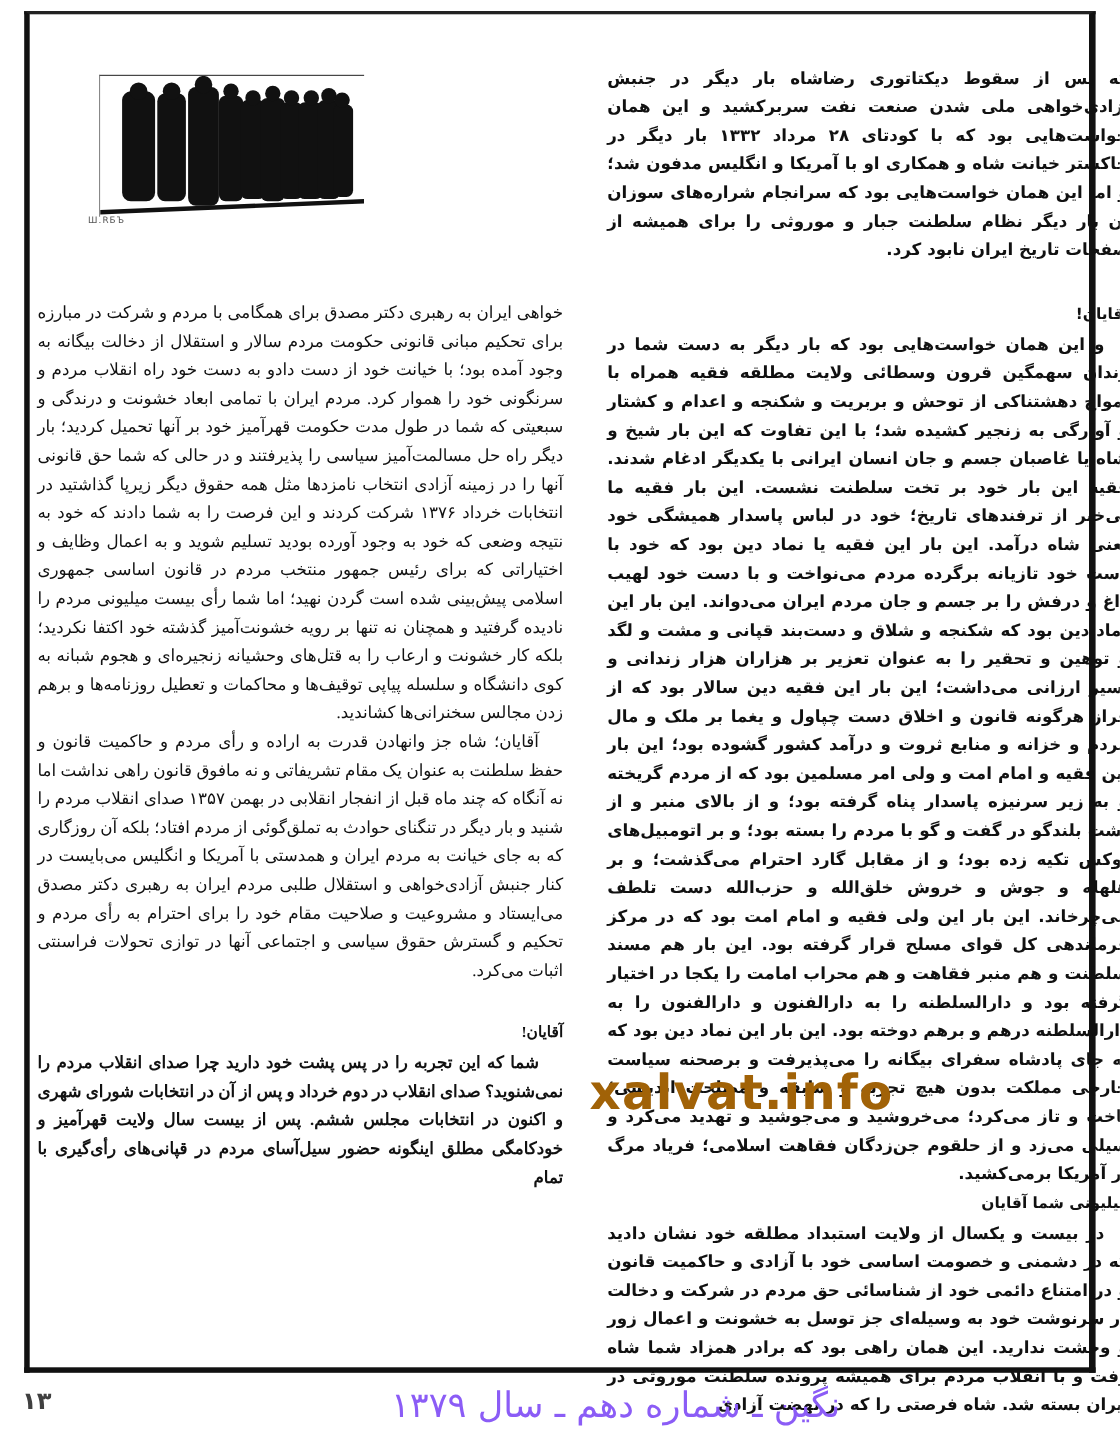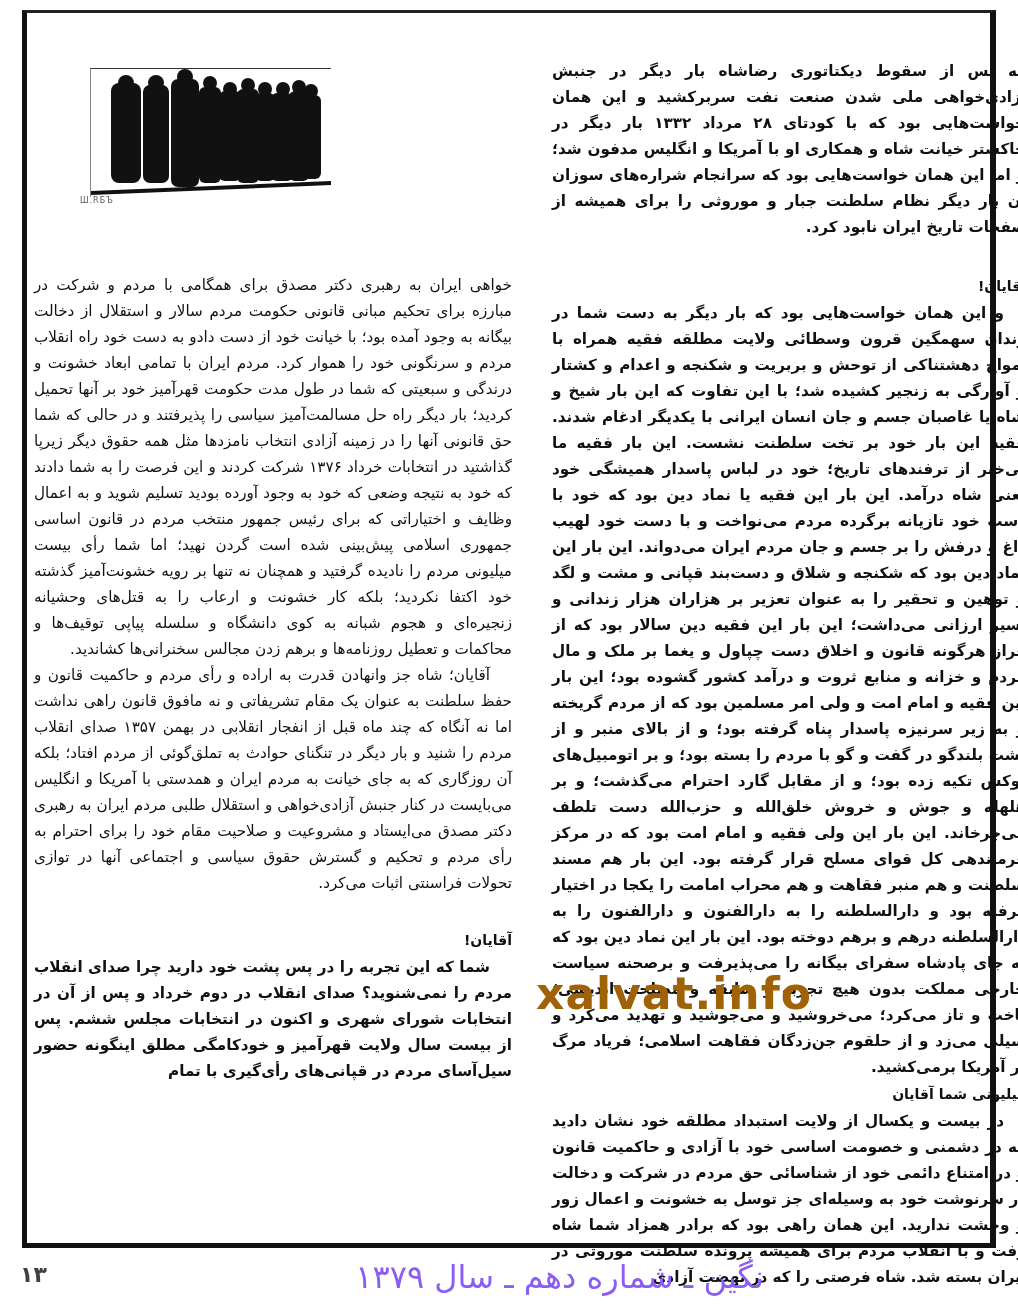--- a/index.html
+++ b/index.html
@@ -56,21 +56,21 @@
 <div class="photo-caption">Ш.RБЪ</div>
 
 <div class="col col-right" style="top:58px;">
   <p class="p bold" style="margin-bottom:32px;">که پس از سقوط دیکتاتوری رضاشاه بار دیگر در جنبش آزادی‌خواهی ملی شدن صنعت نفت سربرکشید و این همان خواست‌هایی بود که با کودتای ۲۸ مرداد ۱۳۳۲ بار دیگر در خاکستر خیانت شاه و همکاری او با آمریکا و انگلیس مدفون شد؛ و اما این همان خواست‌هایی بود که سرانجام شراره‌های سوزان آن بار دیگر نظام سلطنت جبار و موروثی را برای همیشه از صفحات تاریخ ایران نابود کرد.</p>
   <h2 class="heading">آقایان!</h2>
   <p class="p bold indent">و این همان خواست‌هایی بود که بار دیگر به دست شما در زندان سهمگین قرون وسطائی ولایت مطلقه فقیه همراه با امواج دهشتناکی از توحش و بربریت و شکنجه و اعدام و کشتار و آوارگی به زنجیر کشیده شد؛ با این تفاوت که این بار شیخ و شاه یا غاصبان جسم و جان انسان ایرانی با یکدیگر ادغام شدند. فقیه این بار خود بر تخت سلطنت نشست. این بار فقیه ما بی‌خبر از ترفندهای تاریخ؛ خود در لباس پاسدار همیشگی خود یعنی شاه درآمد. این بار این فقیه یا نماد دین بود که خود با دست خود تازیانه برگرده مردم می‌نواخت و با دست خود لهیب داغ و درفش را بر جسم و جان مردم ایران می‌دواند. این بار این نماد دین بود که شکنجه و شلاق و دست‌بند قپانی و مشت و لگد و توهین و تحقیر را به عنوان تعزیر بر هزاران هزار زندانی و اسیر ارزانی می‌داشت؛ این بار این فقیه دین سالار بود که از فراز هرگونه قانون و اخلاق دست چپاول و یغما بر ملک و مال مردم و خزانه و منابع ثروت و درآمد کشور گشوده بود؛ این بار این فقیه و امام امت و ولی امر مسلمین بود که از مردم گریخته و به زیر سرنیزه پاسدار پناه گرفته بود؛ و از بالای منبر و از پشت بلندگو در گفت و گو با مردم را بسته بود؛ و بر اتومبیل‌های لوکس تکیه زده بود؛ و از مقابل گارد احترام می‌گذشت؛ و بر هلهله و جوش و خروش خلق‌الله و حزب‌الله دست تلطف می‌چرخاند. این بار این ولی فقیه و امام امت بود که در مرکز فرماندهی کل قوای مسلح قرار گرفته بود. این بار هم مسند سلطنت و هم منبر فقاهت و هم محراب امامت را یکجا در اختیار گرفته بود و دارالسلطنه را به دارالفنون و دارالفنون را به دارالسلطنه درهم و برهم دوخته بود. این بار این نماد دین بود که به جای پادشاه سفرای بیگانه را می‌پذیرفت و برصحنه سیاست خارجی مملکت بدون هیچ تجربه و سابقه و مصلحت اندیشی؛ تاخت و تاز می‌کرد؛ می‌خروشید و می‌جوشید و تهدید می‌کرد و سیلی می‌زد و از حلقوم جن‌زدگان فقاهت اسلامی؛ فریاد مرگ بر آمریکا برمی‌کشید.</p>
   <h2 class="heading">میلیونی شما آقایان</h2>
   <p class="p bold indent">در بیست و یکسال از ولایت استبداد مطلقه خود نشان دادید که در دشمنی و خصومت اساسی خود با آزادی و حاکمیت قانون و در امتناع دائمی خود از شناسائی حق مردم در شرکت و دخالت در سرنوشت خود به وسیله‌ای جز توسل به خشونت و اعمال زور و وحشت ندارید. این همان راهی بود که برادر همزاد شما شاه رفت و با انقلاب مردم برای همیشه پرونده سلطنت موروثی در ایران بسته شد. شاه فرصتی را که در نهضت آزادی</p>
 </div>
 
-<div class="col col-left" style="top:272px;">
+<div class="col col-left" style="top:272px;font-family:Liberation Serif, serif;">
   <p class="p">خواهی ایران به رهبری دکتر مصدق برای همگامی با مردم و شرکت در مبارزه برای تحکیم مبانی قانونی حکومت مردم سالار و استقلال از دخالت بیگانه به وجود آمده بود؛ با خیانت خود از دست دادو به دست خود راه انقلاب مردم و سرنگونی خود را هموار کرد. مردم ایران با تمامی ابعاد خشونت و درندگی و سبعیتی که شما در طول مدت حکومت قهرآمیز خود بر آنها تحمیل کردید؛ بار دیگر راه حل مسالمت‌آمیز سیاسی را پذیرفتند و در حالی که شما حق قانونی آنها را در زمینه آزادی انتخاب نامزدها مثل همه حقوق دیگر زیرپا گذاشتید در انتخابات خرداد ۱۳۷۶ شرکت کردند و این فرصت را به شما دادند که خود به نتیجه وضعی که خود به وجود آورده بودید تسلیم شوید و به اعمال وظایف و اختیاراتی که برای رئیس جمهور منتخب مردم در قانون اساسی جمهوری اسلامی پیش‌بینی شده است گردن نهید؛ اما شما رأی بیست میلیونی مردم را نادیده گرفتید و همچنان نه تنها بر رویه خشونت‌آمیز گذشته خود اکتفا نکردید؛ بلکه کار خشونت و ارعاب را به قتل‌های وحشیانه زنجیره‌ای و هجوم شبانه به کوی دانشگاه و سلسله پیاپی توقیف‌ها و محاکمات و تعطیل روزنامه‌ها و برهم زدن مجالس سخنرانی‌ها کشاندید.</p>
   <p class="p indent">آقایان؛ شاه جز وانهادن قدرت به اراده و رأی مردم و حاکمیت قانون و حفظ سلطنت به عنوان یک مقام تشریفاتی و نه مافوق قانون راهی نداشت اما نه آنگاه که چند ماه قبل از انفجار انقلابی در بهمن ۱۳۵۷ صدای انقلاب مردم را شنید و بار دیگر در تنگنای حوادث به تملق‌گوئی از مردم افتاد؛ بلکه آن روزگاری که به جای خیانت به مردم ایران و همدستی با آمریکا و انگلیس می‌بایست در کنار جنبش آزادی‌خواهی و استقلال طلبی مردم ایران به رهبری دکتر مصدق می‌ایستاد و مشروعیت و صلاحیت مقام خود را برای احترام به رأی مردم و تحکیم و گسترش حقوق سیاسی و اجتماعی آنها در توازی تحولات فراسنتی اثبات می‌کرد.</p>
   <h2 class="heading" style="margin-top:30px;">آقایان!</h2>
   <p class="p bold indent">شما که این تجربه را در پس پشت خود دارید چرا صدای انقلاب مردم را نمی‌شنوید؟ صدای انقلاب در دوم خرداد و پس از آن در انتخابات شورای شهری و اکنون در انتخابات مجلس ششم. پس از بیست سال ولایت قهرآمیز و خودکامگی مطلق اینگونه حضور سیل‌آسای مردم در قپانی‌های رأی‌گیری با تمام</p>
 </div>
 
 <div class="watermark">xalvat.info</div>
 
 <div class="footer">نگین ـ شماره دهم ـ سال ۱۳۷۹</div>
 <div class="page-num">۱۳</div>

